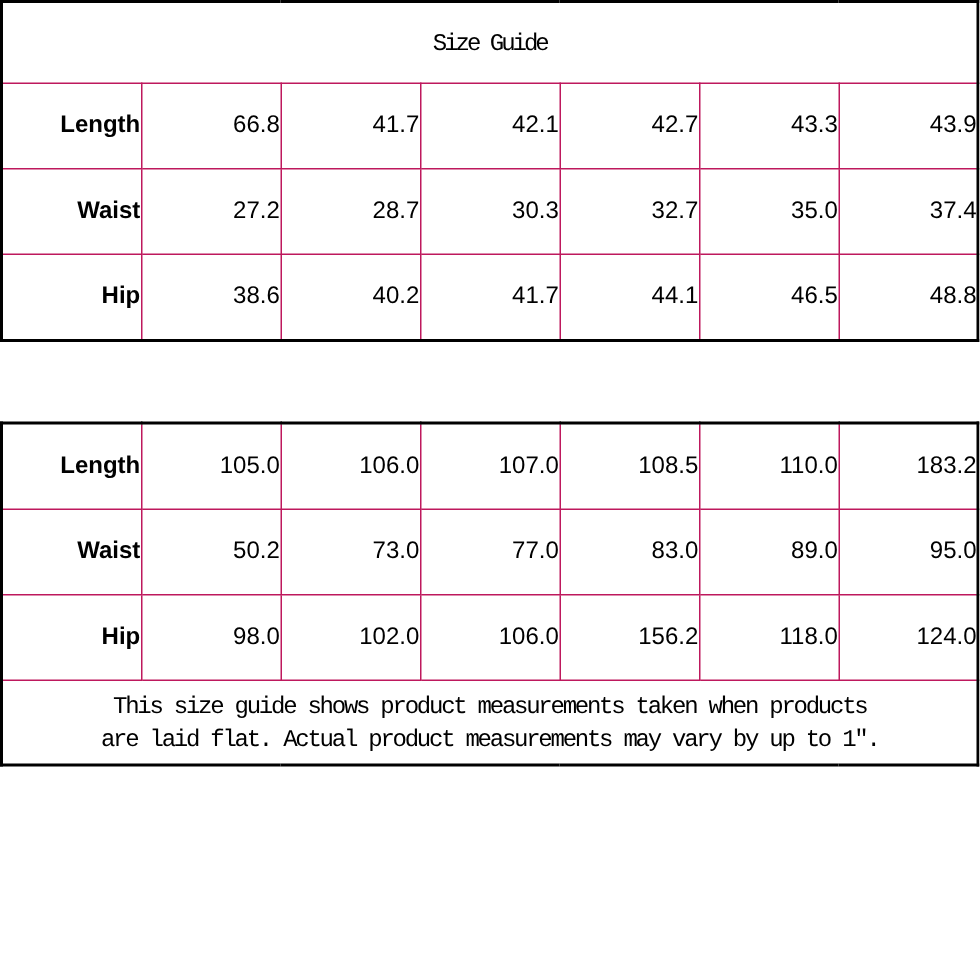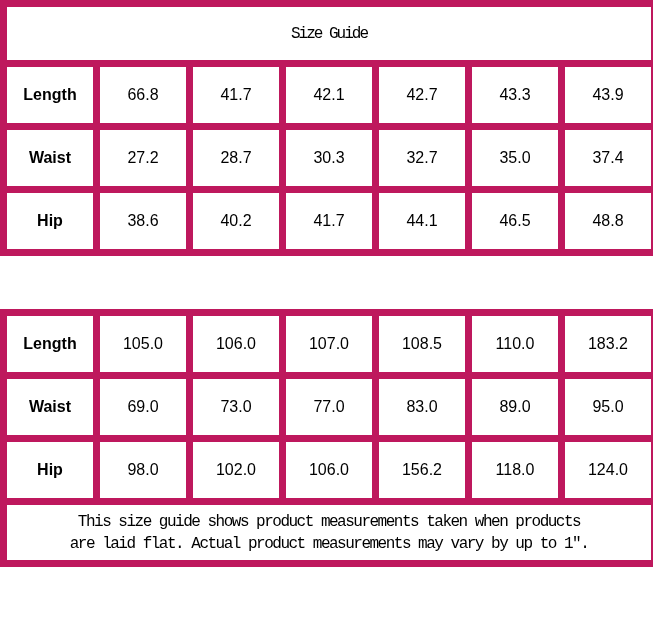--- a/index.html
+++ b/index.html
@@ -21,37 +21,37 @@
   }
   table.size-table {
     border-collapse: collapse;
     table-layout: fixed;
     width: 653px;
     border: 2px solid #000000;
     background: #ffffff;
   }
   table.size-table col { width: 93px; }
   table.size-table td {
-    border: 7px solid #be185d;
+    border: 1px solid #be185d;
     text-align: center;
     vertical-align: middle;
     font-size: 16px;
     color: #000000;
     padding: 0;
     overflow: hidden;
   }
   td.title-cell {
     height: 53px;
     font-family: "Liberation Mono", "DejaVu Sans Mono", monospace;
     font-size: 23px;
     font-weight: 400;
     letter-spacing: -2px;
   }
   tr.header-row td { height: 56px; font-weight: bold; }
-  tr.data-row td { height: 56px; font-weight: 400; }
+  tr.data-row td { height: 56px; font-weight: 400; text-align: right; }
   tr.data-row td.label-cell { font-weight: bold; }
   .table-gap {
     height: 53px;
     background: #ffffff;
   }
   td.footer-cell {
     height: 55px;
     font-family: "Liberation Mono", "DejaVu Sans Mono", monospace;
     font-size: 14px;
     letter-spacing: -1.5px;
@@ -125,21 +125,21 @@
       <td class="label-cell">Length</td>
       <td>105.0</td>
       <td>106.0</td>
       <td>107.0</td>
       <td>108.5</td>
       <td>110.0</td>
       <td>183.2</td>
     </tr>
     <tr class="data-row">
       <td class="label-cell">Waist</td>
-      <td>69.0</td>
+      <td>50.2</td>
       <td>73.0</td>
       <td>77.0</td>
       <td>83.0</td>
       <td>89.0</td>
       <td>95.0</td>
     </tr>
     <tr class="data-row">
       <td class="label-cell">Hip</td>
       <td>98.0</td>
       <td>102.0</td>

